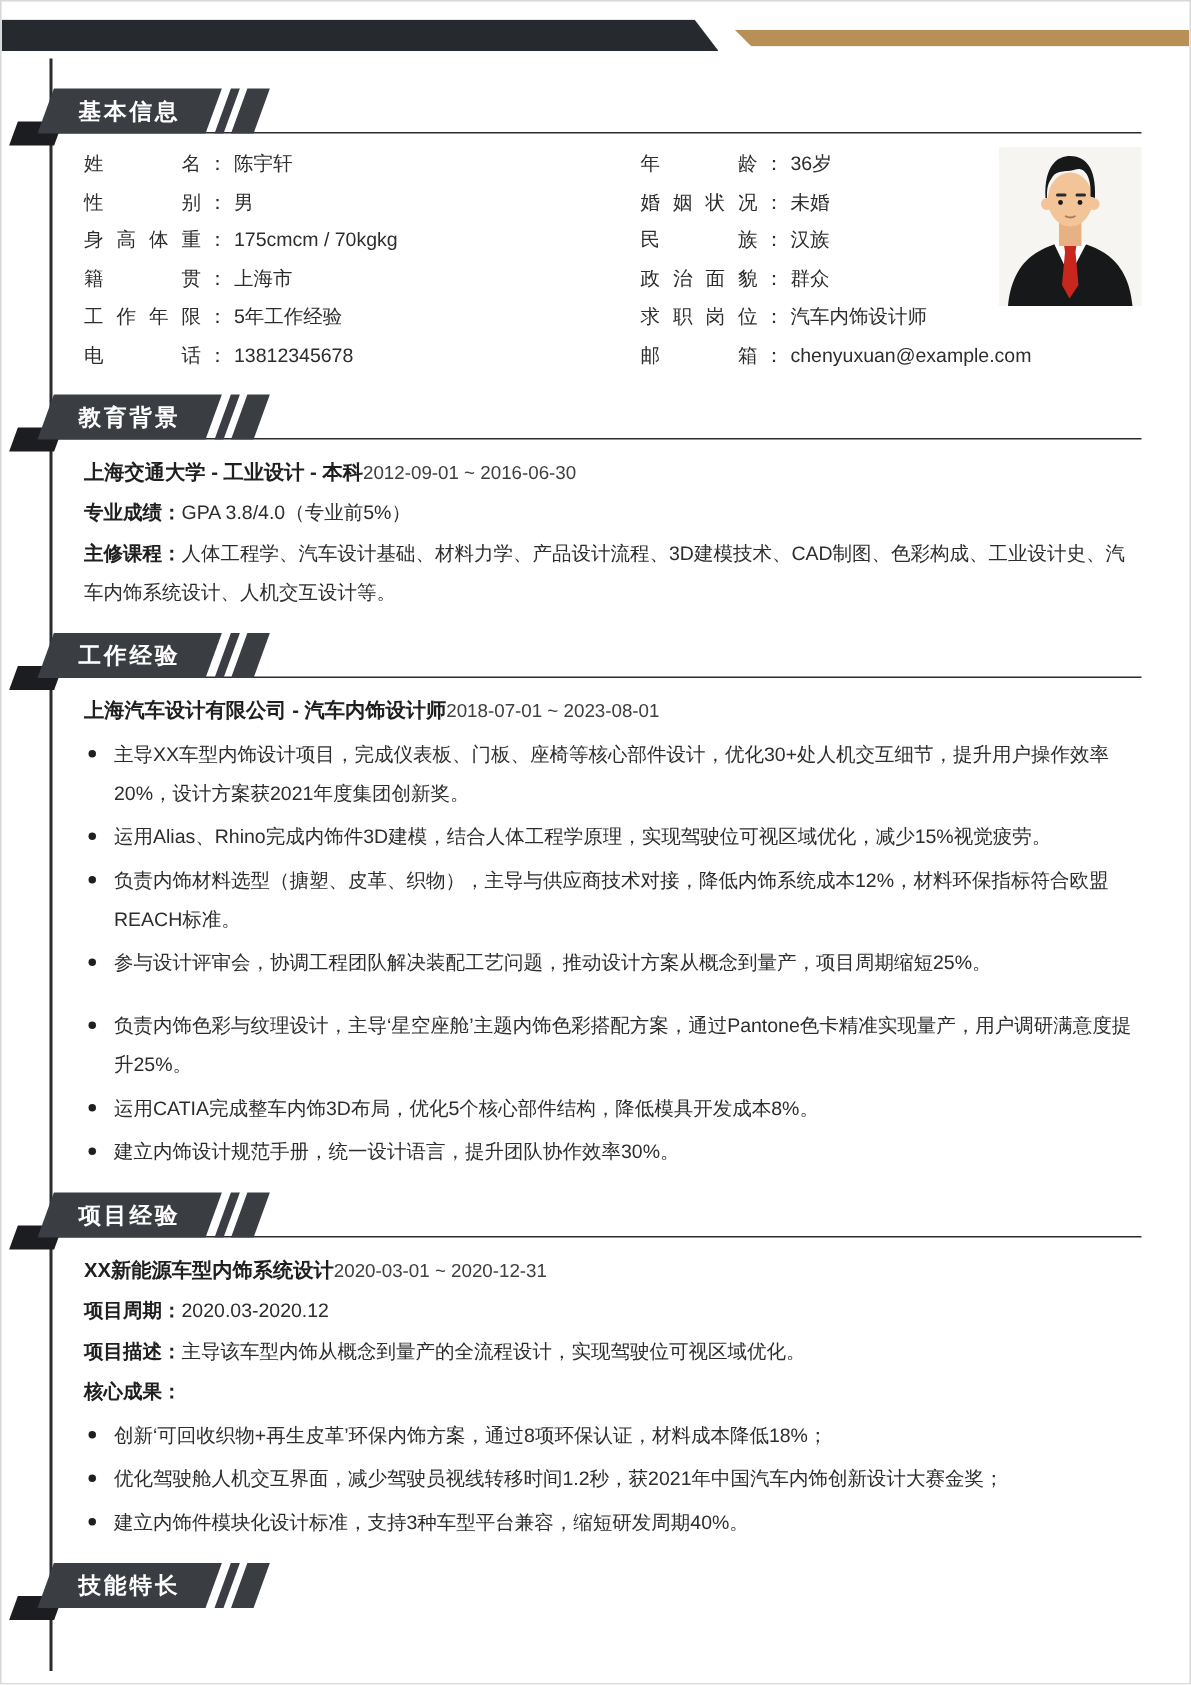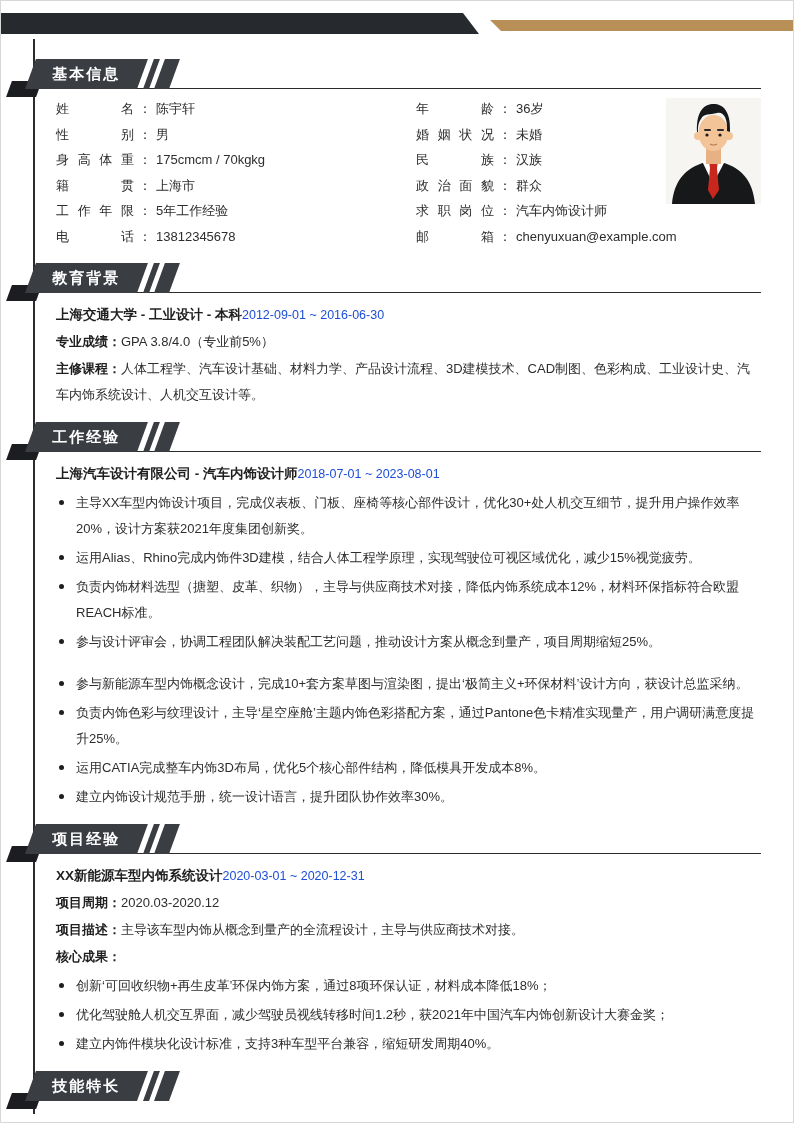--- a/index.html
+++ b/index.html
@@ -28,30 +28,30 @@
   .badge span { transform:skewX(20deg); font-weight:bold; font-size:15px; letter-spacing:2px; }
   .stripe1 { width:6px; background:#3a3d42; margin-left:6px; }
   .stripe2 { width:15px; background:#3a3d42; margin-left:5px; }
 
   .sec-body { margin:9px 32px 0 55px; font-size:13px; line-height:26px; color:#2d2d2d; }
 
   
   .basic { display:flex; position:relative; margin-top:7px; }
   .bcol { display:flex; flex-direction:column; }
   .bcol.left { width:360px; }
-  .bcol.right { flex:1; }
+  .bcol.right { flex:1;margin-left:11px; }
   .brow { display:flex; line-height:25.5px; white-space:nowrap; }
   .lbl { width:78px; text-align:justify; text-align-last:justify; }
   .sepc { width:22px; text-align:center; }
   .photo { position:absolute; top:2px; right:0; width:95px; height:106px; background:#f7f5f1; }
 
   
   .hdr-line { display:flex; align-items:baseline; }
   .hdr-line .h { font-weight:bold; font-size:13.5px; color:#1f1f1f; }
-  .hdr-line .d { font-size:12.5px; color:#1d4ed8; }
+  .hdr-line .d { font-size:12.5px; color:#404040; }
   .kv b, .li b { color:#1f1f1f;text-align:right; }
   .kv { margin-top:1px; }
 
   ul.blist { list-style:none; margin-top:3px; }
   .li { position:relative; padding-left:20px; margin-bottom:3px; }
   .li::before { content:""; position:absolute; left:3px; top:10px; width:5px; height:5px;
                 border-radius:50%; background:#1f1f1f; }
 
   .mt-sec { margin-top:14px; }
   .mt-job { margin-top:13px; }
@@ -205,21 +205,20 @@
         <li class="li">主导XX车型内饰设计项目，完成仪表板、门板、座椅等核心部件设计，优化30+处人机交互细节，提升用户操作效率20%，设计方案获2021年度集团创新奖。</li>
         <li class="li">运用Alias、Rhino完成内饰件3D建模，结合人体工程学原理，实现驾驶位可视区域优化，减少15%视觉疲劳。</li>
         <li class="li">负责内饰材料选型（搪塑、皮革、织物），主导与供应商技术对接，降低内饰系统成本12%，材料环保指标符合欧盟REACH标准。</li>
         <li class="li">参与设计评审会，协调工程团队解决装配工艺问题，推动设计方案从概念到量产，项目周期缩短25%。</li>
       </ul>
     </div>
     <div class="mt-job">
       <div class="hdr-line">
       </div>
       <ul class="blist">
-        <li class="li">参与新能源车型内饰概念设计，完成10+套方案草图与渲染图，提出‘极简主义+环保材料’设计方向，获设计总监采纳。</li>
         <li class="li">负责内饰色彩与纹理设计，主导‘星空座舱’主题内饰色彩搭配方案，通过Pantone色卡精准实现量产，用户调研满意度提升25%。</li>
         <li class="li">运用CATIA完成整车内饰3D布局，优化5个核心部件结构，降低模具开发成本8%。</li>
         <li class="li">建立内饰设计规范手册，统一设计语言，提升团队协作效率30%。</li>
       </ul>
     </div>
   </div>
 
   <div class="sec-head mt-sec">
     <div class="rule"></div>
     <div class="fold"></div>
@@ -231,21 +230,21 @@
       <div class="stripe2"></div>
     </div>
   </div>
 
   <div class="sec-body">
     <div class="hdr-line">
       <span class="h">XX新能源车型内饰系统设计</span>
       <span class="d">2020-03-01 ~ 2020-12-31</span>
     </div>
     <p class="kv"><b><span>项目周期</span><span>：</span></b><span>2020.03-2020.12</span></p>
-    <p class="kv"><b><span>项目描述</span><span>：</span></b><span>主导该车型内饰从概念到量产的全流程设计，主导与供应商技术对接。</span></p>
+    <p class="kv"><b><span>项目描述</span><span>：</span></b><span>主导该车型内饰从概念到量产的全流程设计，实现驾驶位可视区域优化。</span></p>
     <p class="kv"><b><span>核心成果</span><span>：</span></b><span></span></p>
     <ul class="blist">
       <li class="li">创新‘可回收织物+再生皮革’环保内饰方案，通过8项环保认证，材料成本降低18%；</li>
       <li class="li">优化驾驶舱人机交互界面，减少驾驶员视线转移时间1.2秒，获2021年中国汽车内饰创新设计大赛金奖；</li>
       <li class="li">建立内饰件模块化设计标准，支持3种车型平台兼容，缩短研发周期40%。</li>
     </ul>
   </div>
 
   <div class="sec-head mt-sec">
 

